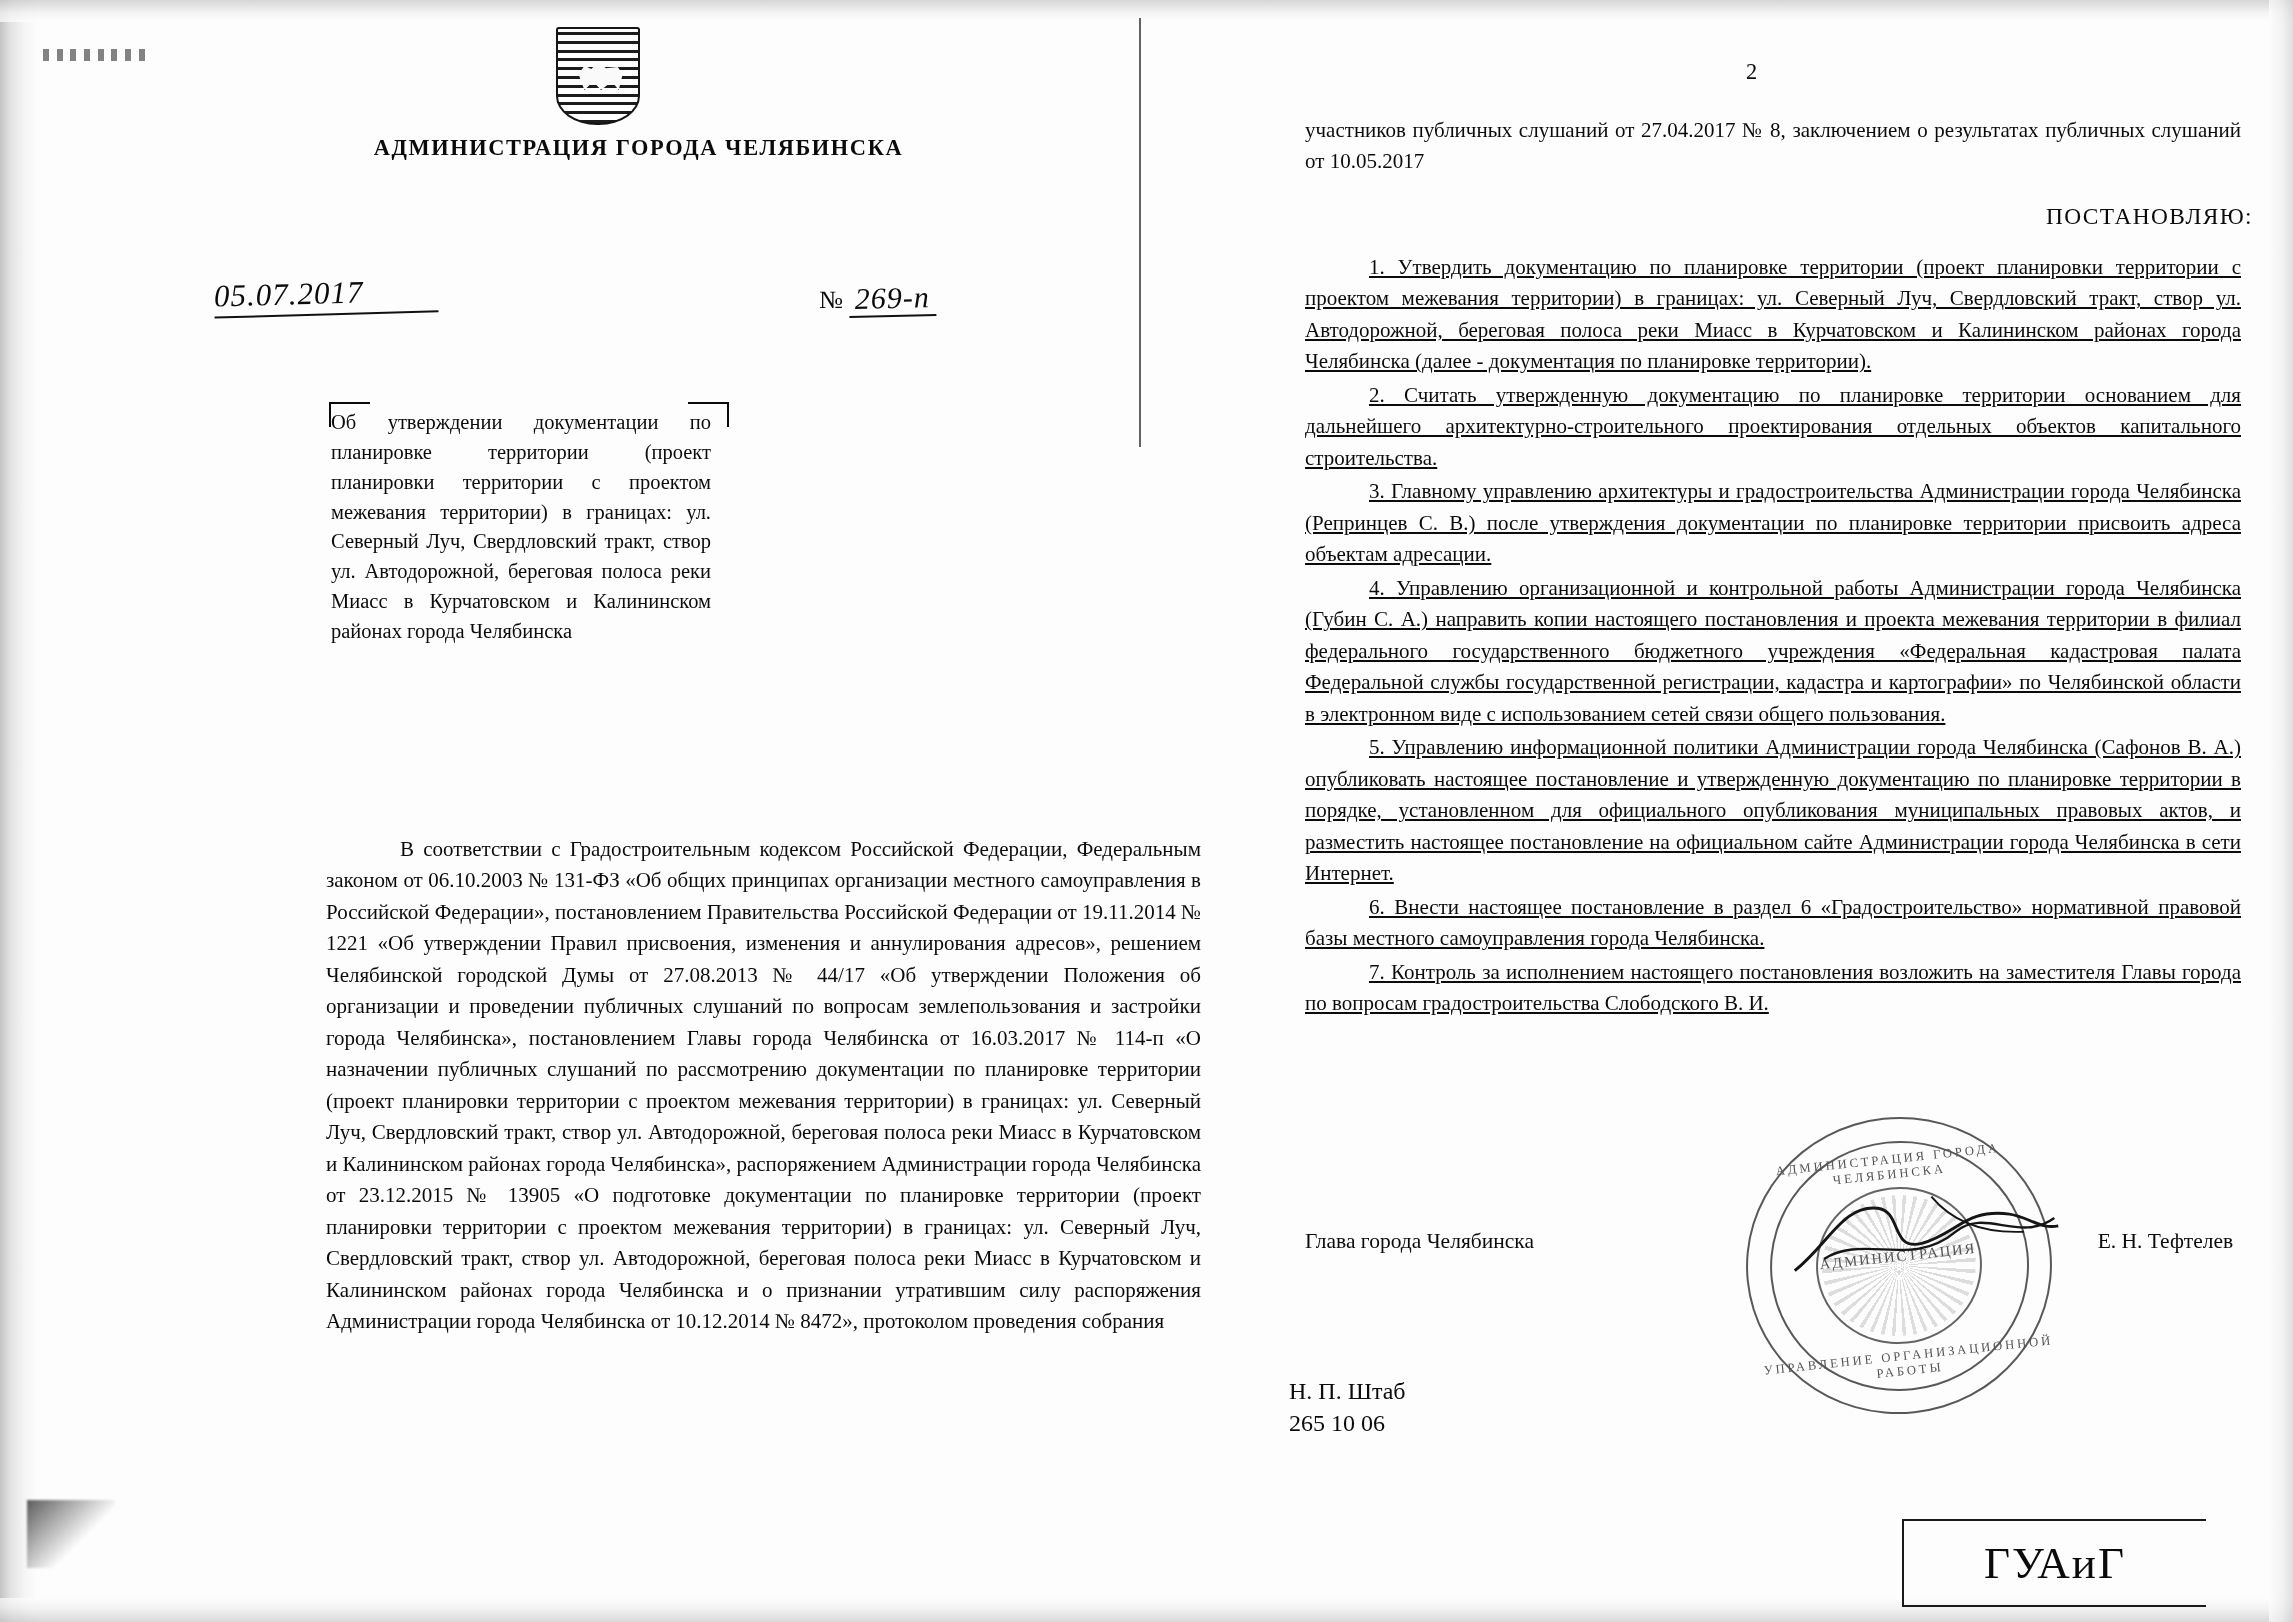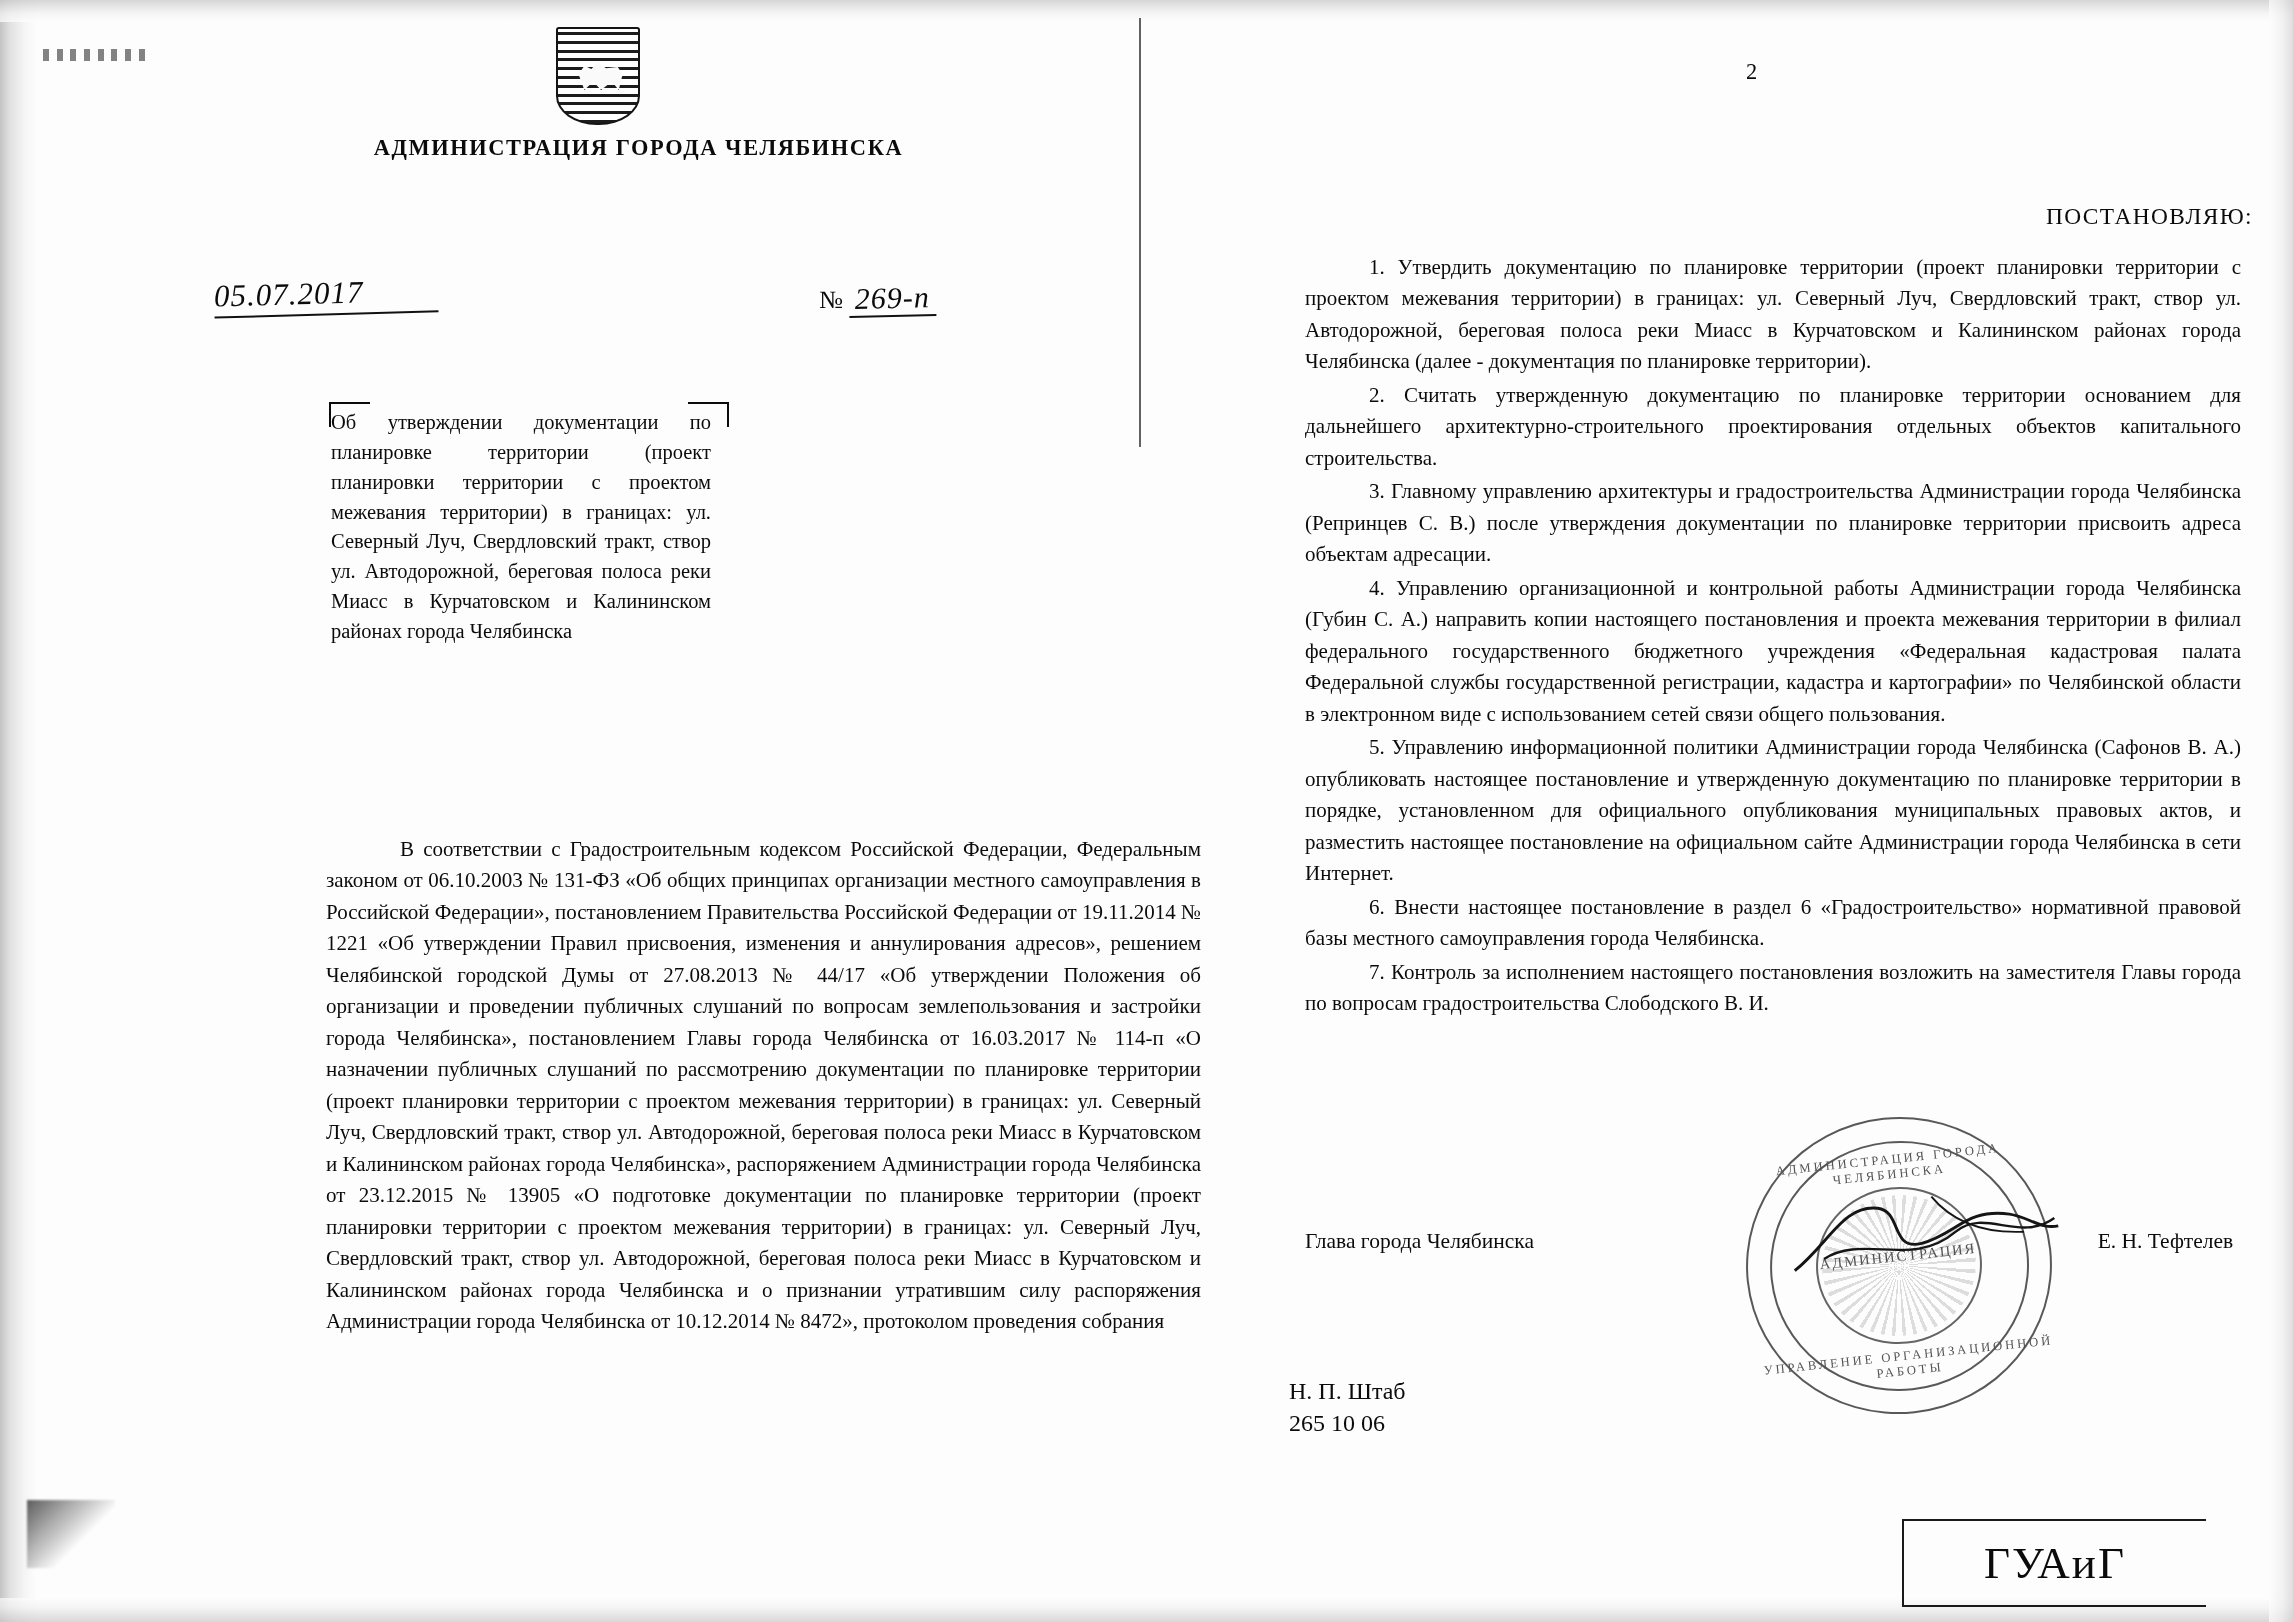--- a/index.html
+++ b/index.html
@@ -231,21 +231,21 @@
   }
   .items {
     position: absolute;
     left: 47px;
     top: 242px;
     width: 936px;
     font-size: 21px;
     line-height: 1.5;
     text-align: justify;
   }
-  .items p { margin: 0 0 2px 0; text-indent: 64px; }
+  .items p { margin: 0 0 2px 0; text-indent: 64px; text-decoration: underline; }
 
   .sign-row {
     position: absolute;
     left: 47px;
     top: 1219px;
     width: 936px;
     font-size: 21.5px;
   }
   .sign-row .post { position: absolute; left: 0; top: 0; }
   .sign-row .name { position: absolute; right: 7.8px; top: 0; }
@@ -367,20 +367,21 @@
 
   <div class="body-text">
     <p class="first">В соответствии с Градостроительным кодексом Российской Федерации, Федеральным законом от 06.10.2003 № 131-ФЗ «Об общих принципах организации местного самоуправления в Российской Федерации», постановлением Правительства Российской Федерации от 19.11.2014 № 1221 «Об утверждении Правил присвоения, изменения и аннулирования адресов», решением Челябинской городской Думы от 27.08.2013 № 44/17 «Об утверждении Положения об организации и проведении публичных слушаний по вопросам землепользования и застройки города Челябинска», постановлением Главы города Челябинска от 16.03.2017 № 114-п «О назначении публичных слушаний по рассмотрению документации по планировке территории (проект планировки территории с проектом межевания территории) в границах: ул. Северный Луч, Свердловский тракт, створ ул. Автодорожной, береговая полоса реки Миасс в Курчатовском и Калининском районах города Челябинска», распоряжением Администрации города Челябинска от 23.12.2015 № 13905 «О подготовке документации по планировке территории (проект планировки территории с проектом межевания территории) в границах: ул. Северный Луч, Свердловский тракт, створ ул. Автодорожной, береговая полоса реки Миасс в Курчатовском и Калининском районах города Челябинска и о признании утратившим силу распоряжения Администрации города Челябинска от 10.12.2014 № 8472», протоколом проведения собрания</p>
   </div>
 </div>
 
 <div class="right-page">
 
   <div class="page-number">2</div>
 
+  <div class="cont-text">участников публичных слушаний от 27.04.2017 № 8, заключением о результатах публичных слушаний от 10.05.2017</div>
 
   <div class="resolve-word">ПОСТАНОВЛЯЮ:</div>
 
   <div class="items">
     <p>1. Утвердить документацию по планировке территории (проект планировки территории с проектом межевания территории) в границах: ул. Северный Луч, Свердловский тракт, створ ул. Автодорожной, береговая полоса реки Миасс в Курчатовском и Калининском районах города Челябинска (далее - документация по планировке территории).</p>
     <p>2. Считать утвержденную документацию по планировке территории основанием для дальнейшего архитектурно-строительного проектирования отдельных объектов капитального строительства.</p>
     <p>3. Главному управлению архитектуры и градостроительства Администрации города Челябинска (Репринцев С. В.) после утверждения документации по планировке территории присвоить адреса объектам адресации.</p>
     <p>4. Управлению организационной и контрольной работы Администрации города Челябинска (Губин С. А.) направить копии настоящего постановления и проекта межевания территории в филиал федерального государственного бюджетного учреждения «Федеральная кадастровая палата Федеральной службы государственной регистрации, кадастра и картографии» по Челябинской области в электронном виде с использованием сетей связи общего пользования.</p>
     <p>5. Управлению информационной политики Администрации города Челябинска (Сафонов В. А.) опубликовать настоящее постановление и утвержденную документацию по планировке территории в порядке, установленном для официального опубликования муниципальных правовых актов, и разместить настоящее постановление на официальном сайте Администрации города Челябинска в сети Интернет.</p>
     <p>6. Внести настоящее постановление в раздел 6 «Градостроительство» нормативной правовой базы местного самоуправления города Челябинска.</p>

